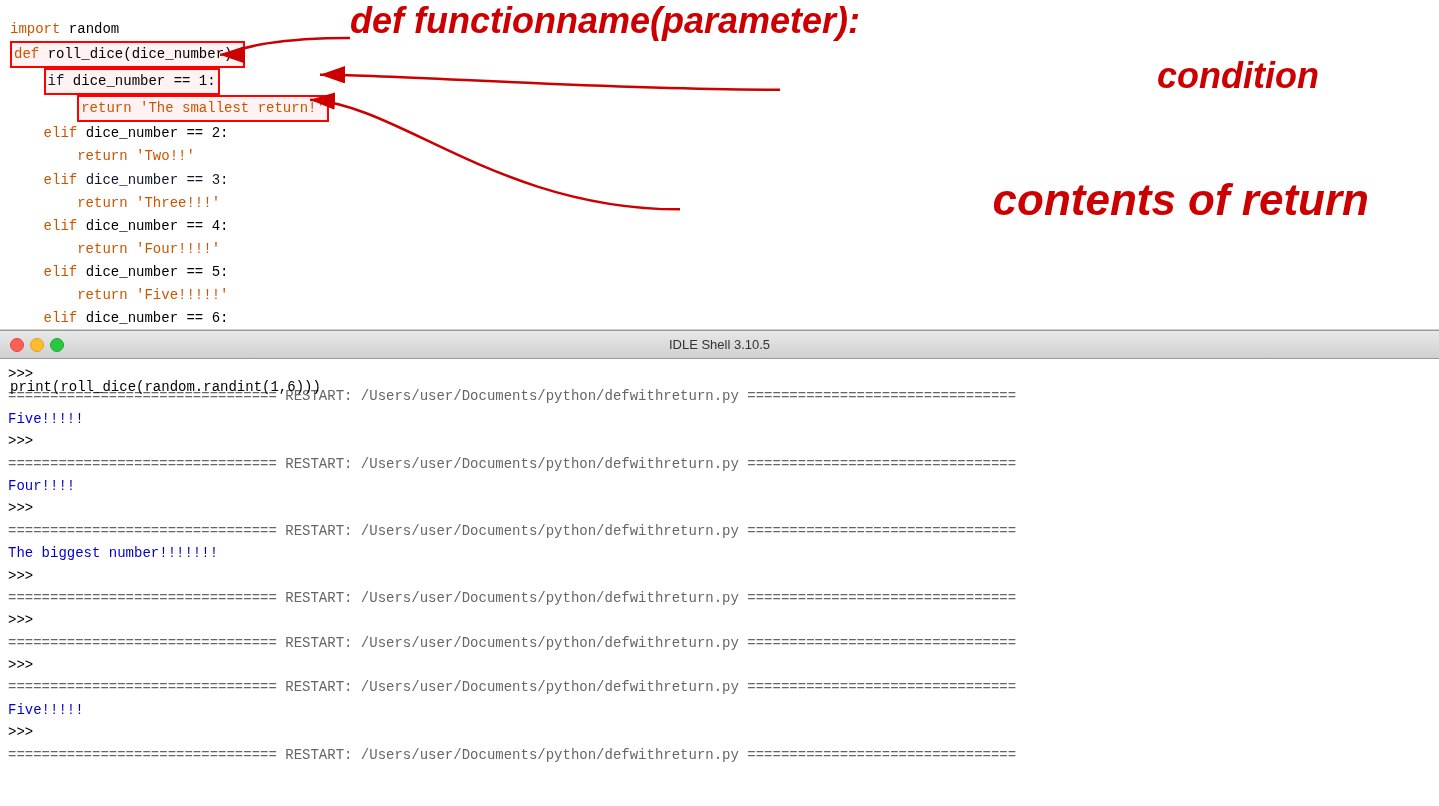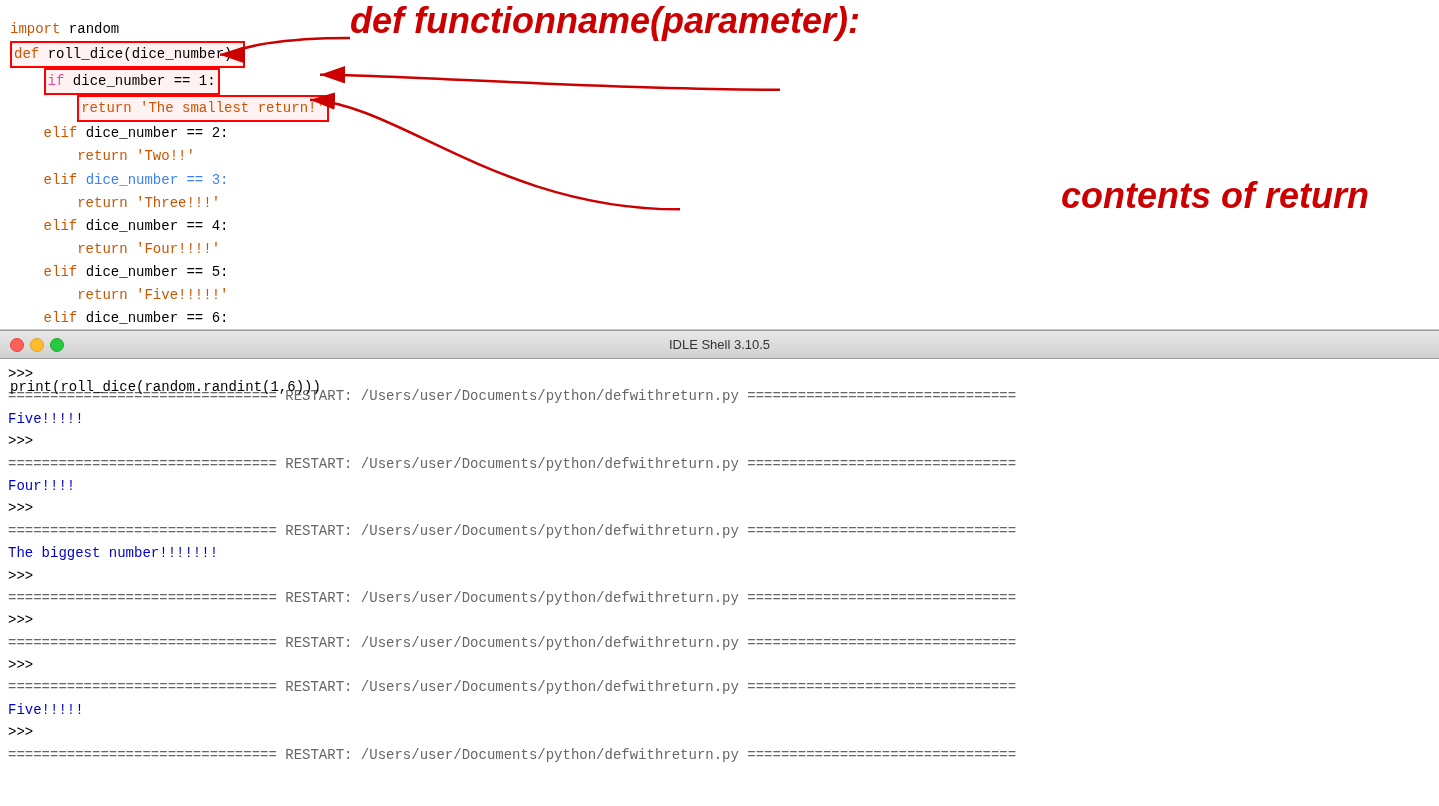--- a/index.html
+++ b/index.html
@@ -54,21 +54,21 @@
       font-size: 36px;
       font-weight: bold;
       font-style: italic;
     }
     .annotation-contents {
       position: absolute;
       top: 175px;
       right: 70px;
       color: #cc0000;
       font-family: Arial, sans-serif;
-      font-size: 36px;
+      font-size: 44px;
       font-weight: bold;
       font-style: italic;
     }
 
     
     .arrows-overlay {
       position: absolute;
       top: 0;
       left: 0;
       width: 100%;
@@ -150,37 +150,38 @@
     .shell-restart { color: #666; }
     .shell-output-blue { color: #0000cc; }
   </style>
 </head>
 <body>
 
 <div class="code-editor">
   <div class="code-area">
     <pre><span><span style="color:#cc5500">import</span> <span style="color:#000">random</span>
 </span><span style="border: 2px solid red; display:inline-block; padding:0 2px; background:rgba(255,0,0,0.05)"><span style="color:#cc5500">def</span> <span style="color:#000">roll_dice</span><span style="color:#000">(dice_number):</span></span>
-<span>    <span style="border: 2px solid red; display:inline-block; padding:0 2px; background:rgba(255,0,0,0.05)"><span style="color:#ec4899">if</span> <span style="color:#000">dice_number == 1:</span></span></span>
+<span>    <span style="border: 2px solid red; display:inline-block; padding:0 2px; background:rgba(255,0,0,0.05)"><span style="color:#0f172a">if</span> <span style="color:#000">dice_number == 1:</span></span></span>
 <span>        <span style="border: 2px solid red; display:inline-block; padding:0 2px; background:rgba(255,0,0,0.05)"><span style="color:#cc5500">return</span> <span style="color:#cc5500">'The smallest return!'</span></span></span>
 <span>    <span style="color:#cc5500">elif</span> <span style="color:#000">dice_number == 2:</span></span>
 <span>        <span style="color:#cc5500">return</span> <span style="color:#cc5500">'Two!!'</span></span>
-<span>    <span style="color:#cc5500">elif</span> <span style="color:#3b82f6">dice_number == 3:</span></span>
+<span>    <span style="color:#cc5500">elif</span> <span style="color:#0f172a">dice_number == 3:</span></span>
 <span>        <span style="color:#cc5500">return</span> <span style="color:#cc5500">'Three!!!'</span></span>
 <span>    <span style="color:#cc5500">elif</span> <span style="color:#000">dice_number == 4:</span></span>
 <span>        <span style="color:#cc5500">return</span> <span style="color:#cc5500">'Four!!!!'</span></span>
 <span>    <span style="color:#cc5500">elif</span> <span style="color:#000">dice_number == 5:</span></span>
 <span>        <span style="color:#cc5500">return</span> <span style="color:#cc5500">'Five!!!!!'</span></span>
 <span>    <span style="color:#cc5500">elif</span> <span style="color:#000">dice_number == 6:</span></span>
 <span>        <span style="color:#cc5500">return</span> <span style="color:#cc5500">'The biggest number!!!!!!!'</span></span>
 
 <span><span style="color:#000">print</span><span style="color:#000">(roll_dice(random.randint(1,6)))</span></span></pre>
   </div>
 
   <div class="annotation-def">def functionname(parameter):</div>
+  <div class="annotation-condition">condition</div>
   <div class="annotation-contents">contents of return</div>
 
   <svg class="arrows-overlay" viewBox="0 0 1439 330" preserveAspectRatio="none">
 
     <defs>
       <marker id="arrowhead" markerWidth="10" markerHeight="7" refX="10" refY="3.5" orient="auto">
         <polygon points="0 0, 10 3.5, 0 7" fill="#cc0000"></polygon>
       </marker>
     </defs>
 

